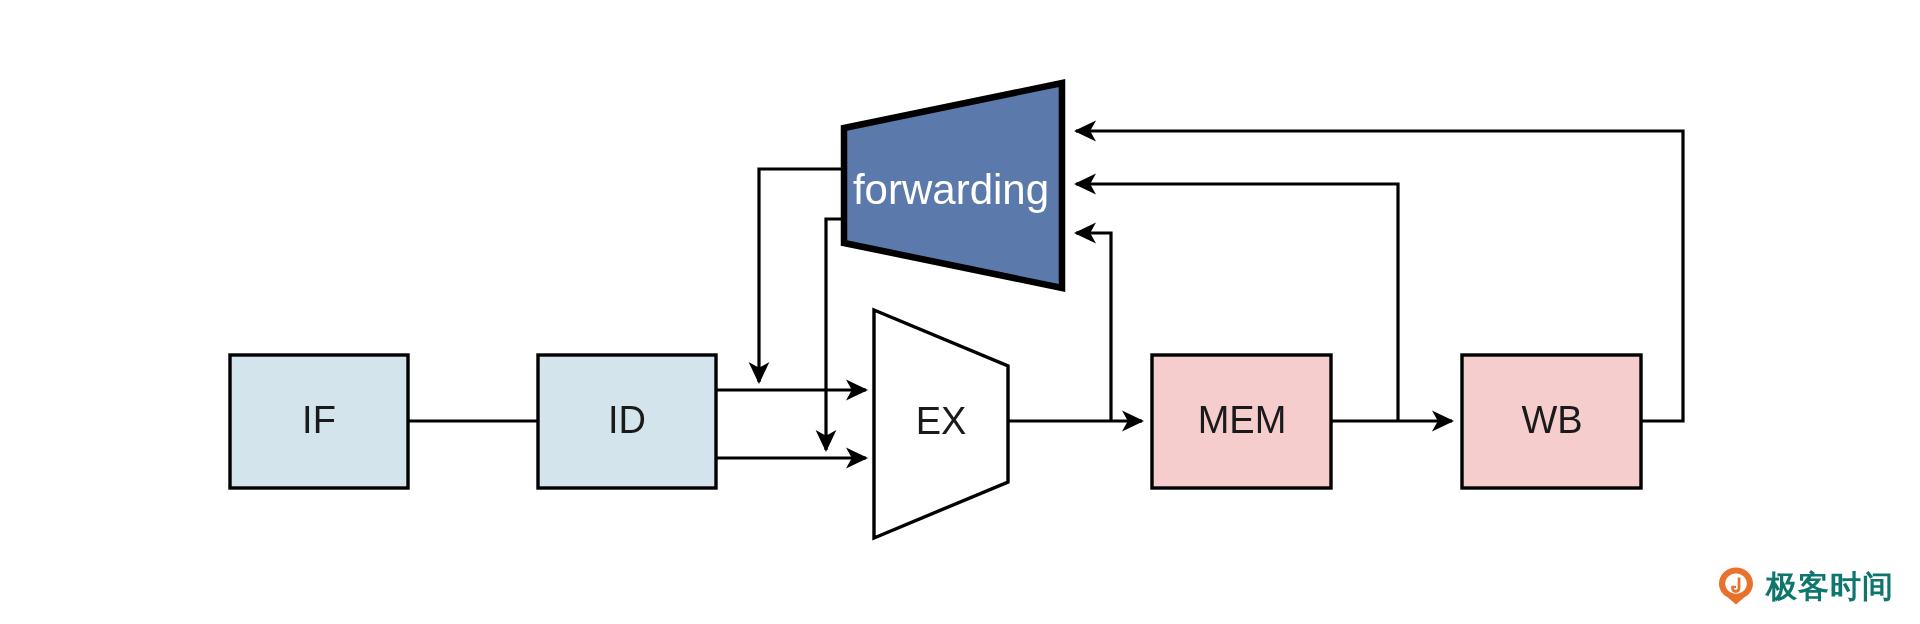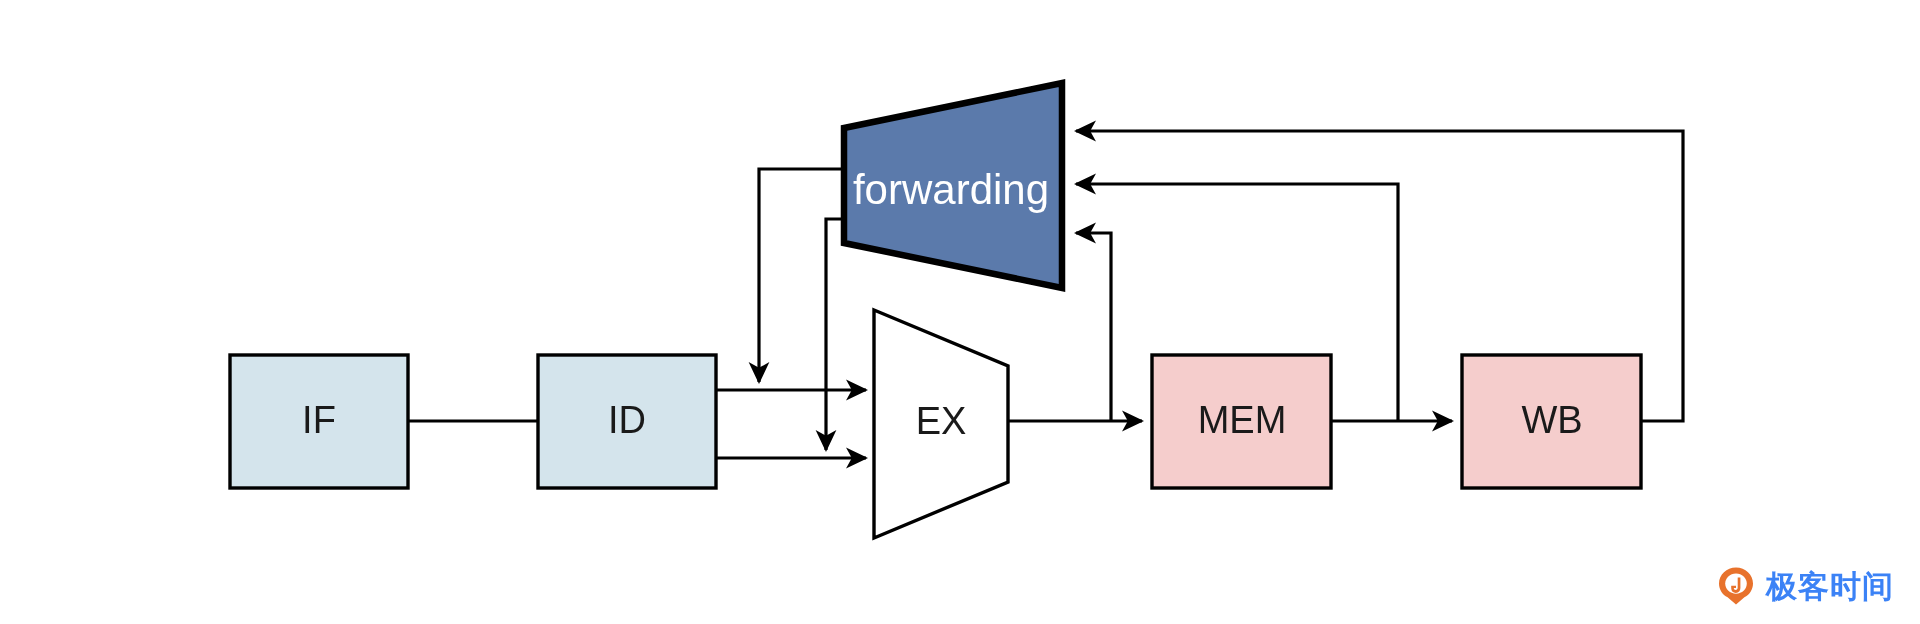--- a/index.html
+++ b/index.html
@@ -68,21 +68,21 @@
   }
   .wm-mark {
     width: 40px;
     height: 40px;
     position: relative;
   }
   .wm-text {
     font-family: "DejaVu Sans", sans-serif;
     font-size: 31px;
     font-weight: 700;
-    color: #3b82f6;
+    color: #0f766e;
     letter-spacing: 1px;
     line-height: 1;
   }
 </style>
 </head>
 <body>
 
 <div id="diagram-root">
   <svg class="diagram" viewBox="0 0 1920 624" xmlns="http://www.w3.org/2000/svg">
     <defs>

